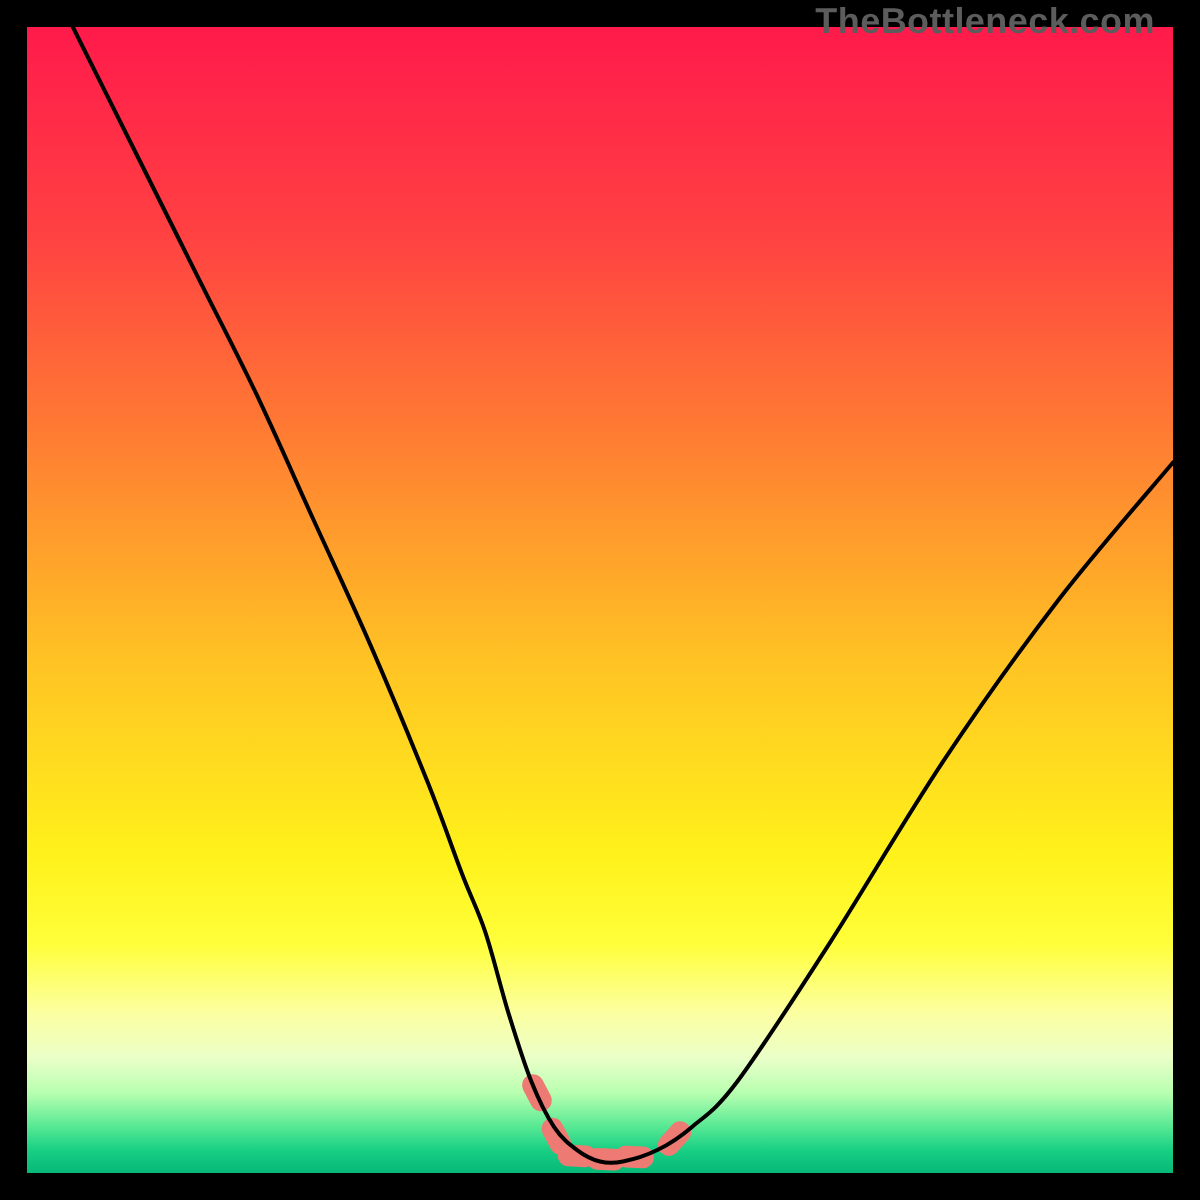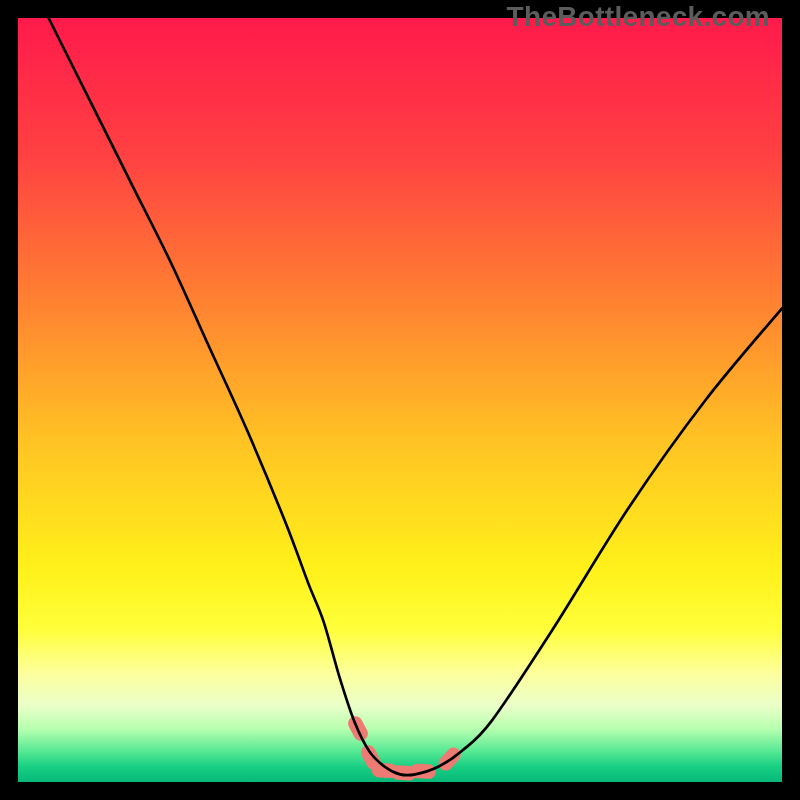--- a/index.html
+++ b/index.html
@@ -31,21 +31,21 @@
     left: 0;
     top: 0;
     width: 100%;
     height: 100%;
   }
   .watermark {
     position: absolute;
     top: 1px;
     right: 12px;
     font-family: Arial, Helvetica, sans-serif;
-    font-size: 28px;
+    font-size: 24px;
     font-weight: 600;
     color: #5c5c5c;
     letter-spacing: 0.3px;
   }
   svg.curve {
     position: absolute;
     left: 0;
     top: 0;
     width: 100%;
     height: 100%;

